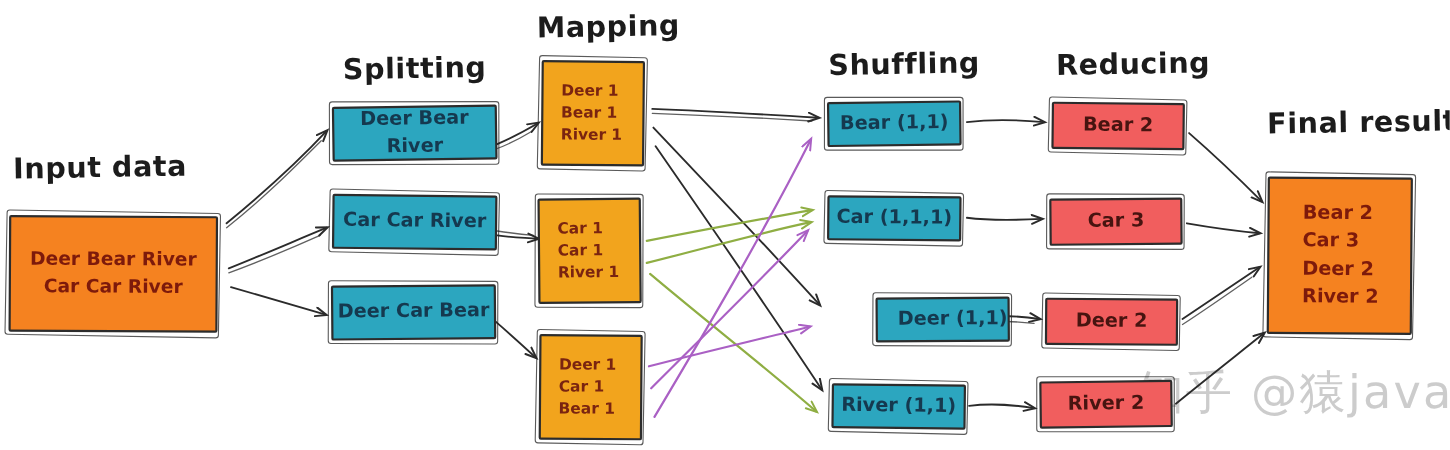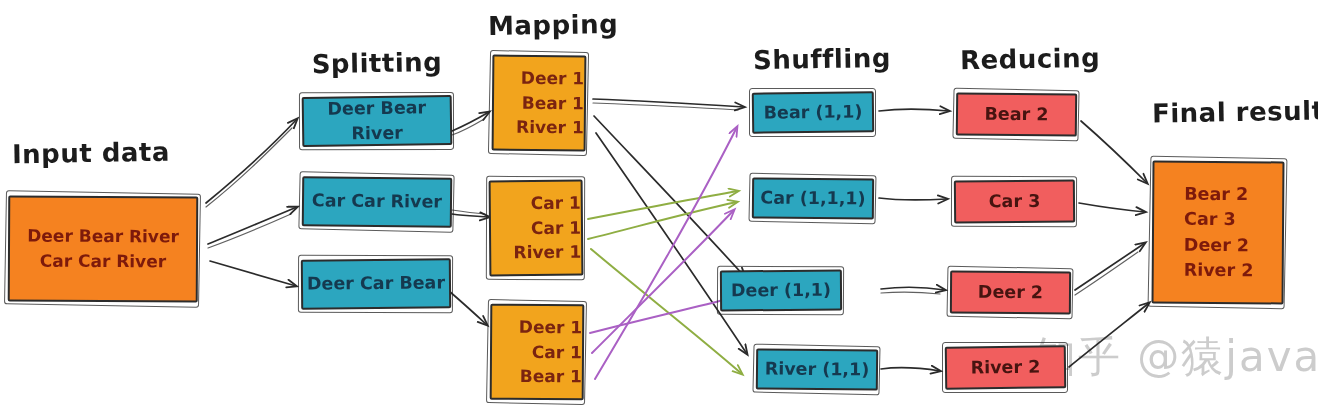--- a/index.html
+++ b/index.html
@@ -38,29 +38,29 @@
   .bl{display:block;line-height:1.45;}
   
   .input-box{left:8px;top:196px;width:190px;height:106px;text-align:center;
     font-size:17px;transform:rotate(.3deg);}
   
   .split{width:150px;height:50px;text-align:center;font-size:17.5px;}
   .sp1{left:302px;top:96px; transform:rotate(-.8deg);}
   .sp2{left:302px;top:177px;transform:rotate(.6deg);}
   .sp3{left:301px;top:259px;transform:rotate(-.5deg);}
   
-  .map{width:94px;height:96px;text-align:right;padding-left:16px;font-size:17px;}
+  .map{width:94px;height:96px;text-align:left;padding-left:16px;font-size:14px;}
   .mp1{left:492px;top:55px; transform:rotate(.5deg);}
   .mp2{left:489px;top:180px;transform:rotate(-.5deg);}
   .mp3{left:490px;top:304px;transform:rotate(.4deg);}
   
   .shuf{width:122px;height:41px;text-align:center;font-size:17.5px;}
   .sh1{left:752px;top:92px; transform:rotate(-.7deg);}
   .sh2{left:752px;top:178px;transform:rotate(.5deg);}
-  .sh3{left:720px;top:270px;transform:rotate(-.4deg);}
+  .sh3{left:796px;top:270px;transform:rotate(-.4deg);text-align:right;}
   .sh4{left:756px;top:349px;transform:rotate(.6deg);}
   
   .redu{width:121px;height:43px;text-align:center;font-size:17.5px;}
   .re1{left:956px;top:93px; transform:rotate(.6deg);}
   .re2{left:954px;top:180px;transform:rotate(-.5deg);}
   .re3{left:950px;top:271px;transform:rotate(.4deg);}
   .re4{left:945px;top:346px;transform:rotate(-.7deg);}
   
   .final-box{left:1152px;top:161px;width:132px;height:143px;
     font-size:17.5px;padding-left:30px;text-align:left;transform:rotate(.4deg);}

